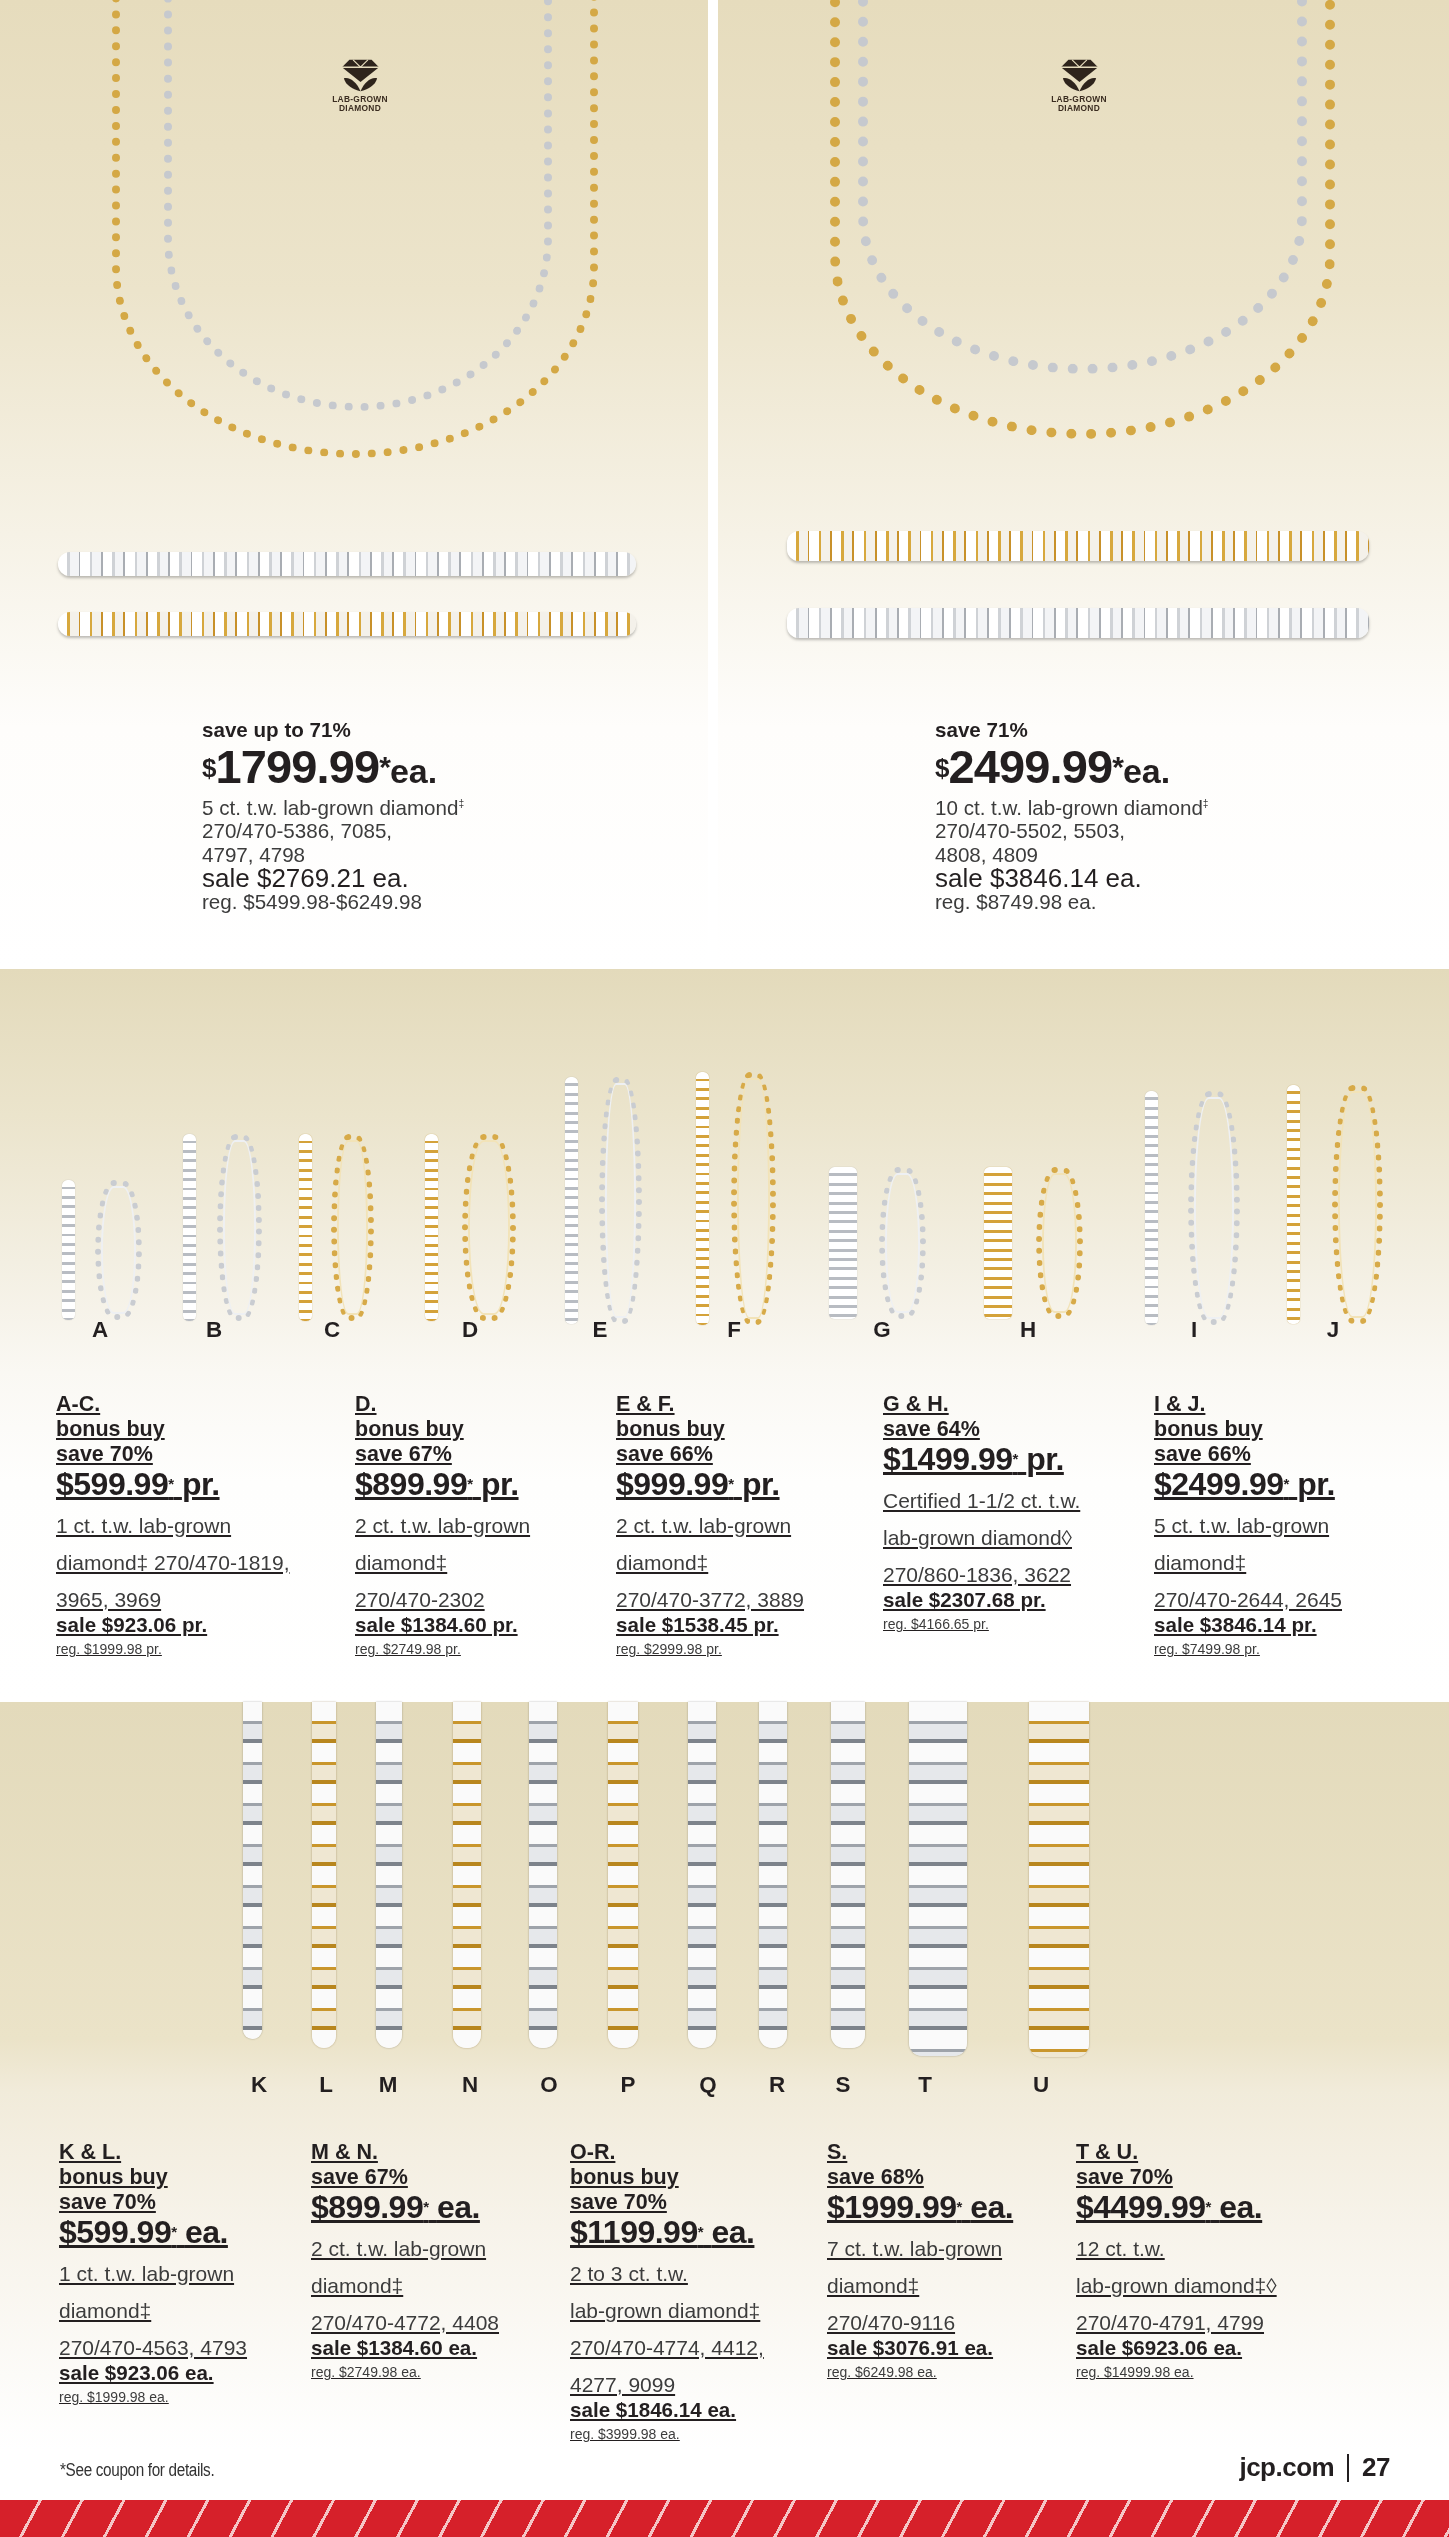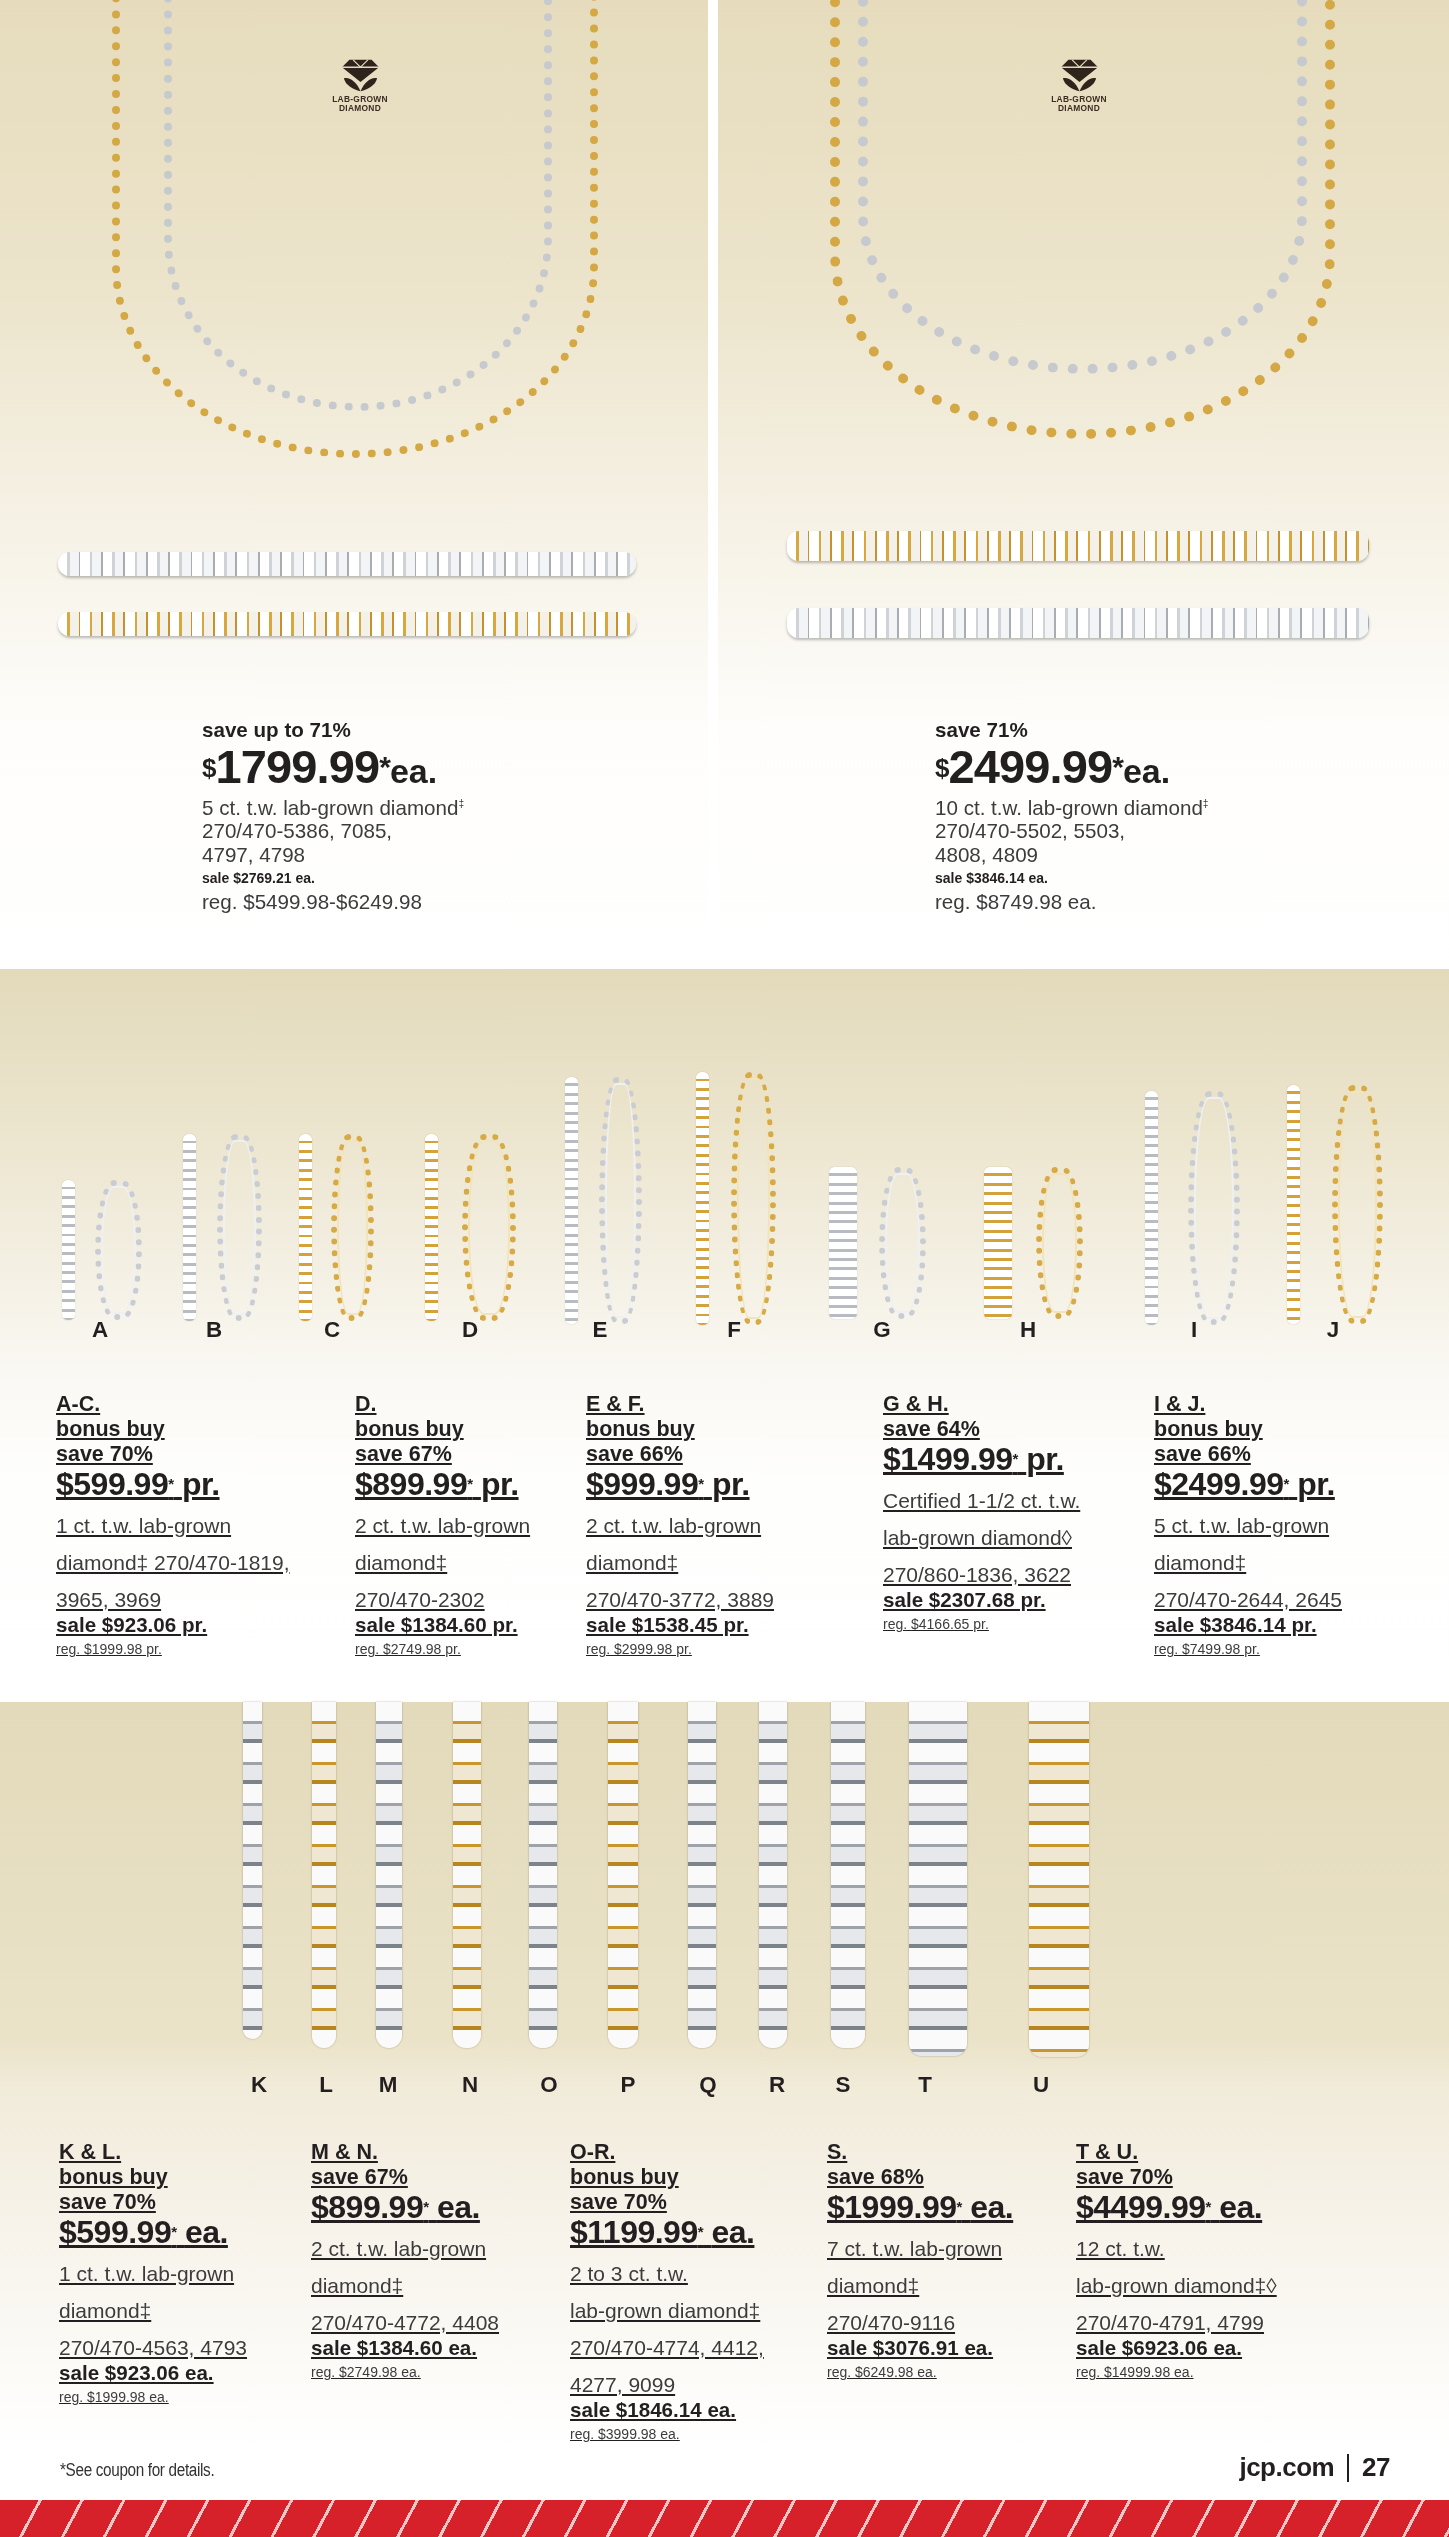--- a/index.html
+++ b/index.html
@@ -20,21 +20,21 @@
   .bracelet.silver { background:repeating-linear-gradient(90deg,#ffffff 0 9.4px,#cfd2d6 9.4px 12px,#f3f4f6 12px 20.6px,#a9adb3 20.6px 22.4px); box-shadow:0 1.9px 2.8px rgba(0,0,0,.25); }
   .bracelet.gold { background:repeating-linear-gradient(90deg,#ffffff 0 9.4px,#d7a83e 9.4px 12px,#f4f1ea 12px 20.6px,#c8912a 20.6px 22.4px); box-shadow:0 1.9px 2.8px rgba(0,0,0,.25); }
 
   .offer-top { position:absolute; }
   .offer-top .save { font-size:20.6px; font-weight:bold; line-height:24px; }
   .offer-top .price { font-size:47px; font-weight:bold; line-height:49px; letter-spacing:-0.9px; }
   .offer-top .price .dol { font-size:26px; vertical-align:top; position:relative; top:1.9px; }
   .offer-top .price .star { font-size:30px; vertical-align:top; }
   .offer-top .price .unit { font-size:34px; letter-spacing:0; }
   .offer-top .desc { font-size:20.6px; line-height:23.4px; color:#3c3c3c; }
-  .offer-top .sale { font-size:14px; font-weight:bold; line-height:24px; }
+  .offer-top .sale { font-size:26px; font-weight:normal; line-height:24px; }
   .offer-top .reg { font-size:20.6px; line-height:23.4px; color:#3c3c3c; }
   sup.fn { font-size:10.3px; vertical-align:super; line-height:0; }
 
   
   .mid { position:absolute; left:0; top:969px; width:1450px; height:733px;
          background:linear-gradient(180deg,#e3dabb 0%,#ebe4cc 20%,#f3efe2 40%,#faf8f3 55%,#fefefd 70%,#ffffff 100%); }
   .hoop { position:absolute; border-radius:40% / 50%; }
   .hoop.silver { border:6.5px dotted #c9ccd1; box-shadow:inset 0 0 0 1.9px #eef0f3; }
   .hoop.gold { border:6.5px dotted #d7aa48; box-shadow:inset 0 0 0 1.9px #f2e3b8; }
   .stick { position:absolute; width:13px; border-radius:5.6px; }
@@ -205,21 +205,21 @@
     <div class="hdr">bonus buy</div>
     <div class="hdr">save 67%</div>
     <div class="price"><span>$899.99</span><span class="star">*</span> <span class="unit">pr.</span></div>
     <div class="desc">2 ct. t.w. lab-grown</div>
     <div class="desc">diamond‡</div>
     <div class="desc">270/470-2302</div>
     <div class="sale">sale $1384.60 pr.</div>
     <div class="reg">reg. $2749.98 pr.</div>
   </div>
 
-  <div class="offer" style="left:586px; top:423px;">
+  <div class="offer" style="left:616px; top:423px;">
     <div class="hdr">E &amp; F.</div>
     <div class="hdr">bonus buy</div>
     <div class="hdr">save 66%</div>
     <div class="price"><span>$999.99</span><span class="star">*</span> <span class="unit">pr.</span></div>
     <div class="desc">2 ct. t.w. lab-grown</div>
     <div class="desc">diamond‡</div>
     <div class="desc">270/470-3772, 3889</div>
     <div class="sale">sale $1538.45 pr.</div>
     <div class="reg">reg. $2999.98 pr.</div>
   </div>

